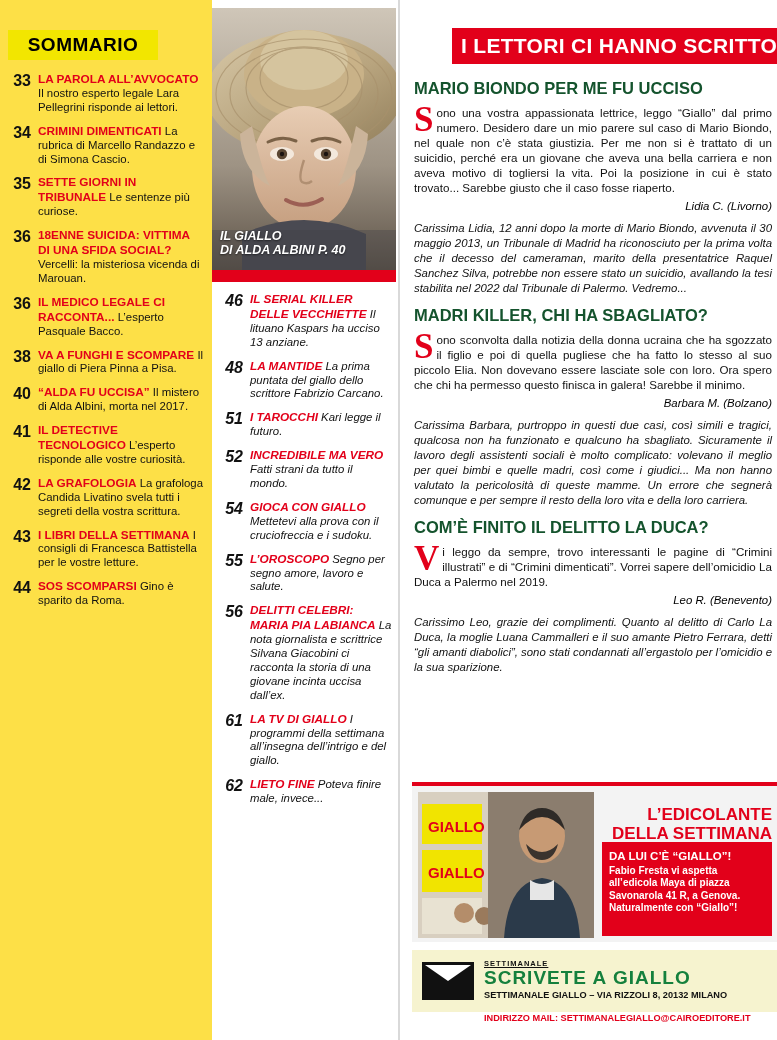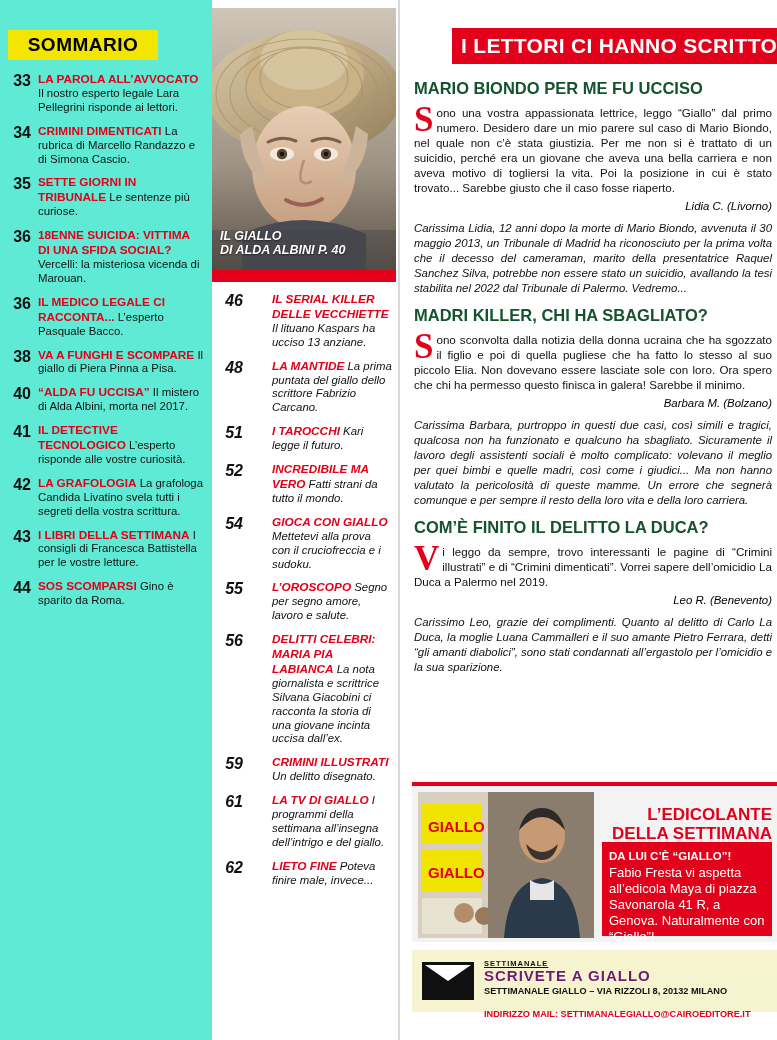--- a/index.html
+++ b/index.html
@@ -9,21 +9,21 @@
     font-family: "Liberation Sans", sans-serif;
     background: #ffffff;
     position: relative;
     overflow: hidden;
   }
   .page { position:relative; width:777px; height:1040px; }
 
   
   .left-col {
     position:absolute; left:0; top:0; width:212px; height:1040px;
-    background:#5eead4;
+    background:#fde047;
     padding-left:28px;
   }
   .sommario-head {
     position:absolute; left:8px; top:30px; width:150px; height:30px;
     background:#f2e600;
   }
   .sommario-head span {
     display:block; text-align:center; line-height:30px;
     font-weight:bold; font-size:19px; letter-spacing:0.5px;
     font-family:"Liberation Sans", sans-serif; color:#000;
@@ -53,21 +53,21 @@
   .cover-caption {
     position:absolute; left:8px; bottom:12px; right:6px;
     color:#ffffff; font-weight:bold; font-size:12.5px; line-height:1.18;
     text-shadow:0 1px 2px rgba(0,0,0,.55);
   }
   .red-bar {
     position:absolute; left:0; top:262px; width:184px; height:12px;
     background:#e2001a;
   }
   .toc2 { position:absolute; left:8px; top:284px; width:172px; }
-  .toc2 .toc-item { margin-bottom:9px;gap:22px; }
+  .toc2 .toc-item { margin-bottom:9px; }
 
   
   .right-col {
     position:absolute; left:404px; top:0; width:373px; height:1040px;
     background:#ffffff;
   }
   .letters-head {
     position:absolute; left:8px; top:28px; width:365px; height:36px;
     background:#e2001a;
     margin-left:40px;
@@ -108,39 +108,39 @@
   .edic-title {
     position:absolute; left:190px; top:20px; width:170px;
     color:#e2001a; font-weight:bold; font-size:17px; line-height:1.1;
     text-align:right;
   }
   .edic-red {
     position:absolute; left:190px; top:56px; width:170px; height:94px;
     background:#e2001a; color:#fff; padding:8px 7px;
   }
   .edic-red .t1 { font-weight:bold; font-size:11.5px; margin-bottom:3px; }
-  .edic-red .t2 { font-size:13px; line-height:1.24; }
+  .edic-red .t2 { font-size:10px; line-height:1.24;font-weight:bold; }
 
   
   .scrivete {
     position:absolute; left:8px; top:950px; width:365px; height:62px;
     background:#f6f3cf;
   }
   .env {
     position:absolute; left:10px; top:12px; width:52px; height:38px;
     background:#111;
   }
   .env:after {
     content:""; position:absolute; left:3px; top:3px;
     border-left:23px solid transparent; border-right:23px solid transparent;
     border-top:16px solid #fff;
   }
   .scrivete-txt { position:absolute; left:72px; top:9px; width:286px; }
   .scrivete-txt .s0 { font-size:7.5px; font-weight:bold; letter-spacing:1px; color:#111;text-decoration:underline; }
-  .scrivete-txt .s1 { font-weight:bold; font-size:15px; color:#701a75; letter-spacing:1px; line-height:1.05; }
+  .scrivete-txt .s1 { font-weight:bold; font-size:19px; color:#15803d; letter-spacing:1px; line-height:1.05; }
   .scrivete-txt .s2 { font-weight:bold; font-size:9.2px; color:#111; margin-top:2px; }
   .scrivete-txt .s3 { font-weight:bold; font-size:9.2px; color:#e2001a; margin-top:13px; }
 
   .vert-rule {
     position:absolute; left:398px; top:0; width:2px; height:1040px;
     background:#d9d9d9;
   }
 </style>
 </head>
 <body>
@@ -273,24 +273,20 @@
         </div>
         <div class="toc-item">
           <div class="toc-num">55</div>
           <div class="toc-txt"><span class="hl">L’OROSCOPO</span><span> Segno per segno amore, lavoro e salute.</span></div>
         </div>
         <div class="toc-item">
           <div class="toc-num">56</div>
           <div class="toc-txt"><span class="hl">DELITTI CELEBRI: MARIA PIA LABIANCA</span><span> La nota giornalista e scrittrice Silvana Giacobini ci racconta la storia di una giovane incinta uccisa dall’ex.</span></div>
         </div>
         <div class="toc-item">
-          <div class="toc-num">59</div>
-          <div class="toc-txt"><span class="hl">CRIMINI ILLUSTRATI</span><span> Un delitto disegnato.</span></div>
-        </div>
-        <div class="toc-item">
           <div class="toc-num">61</div>
           <div class="toc-txt"><span class="hl">LA TV DI GIALLO</span><span> I programmi della settimana all’insegna dell’intrigo e del giallo.</span></div>
         </div>
         <div class="toc-item">
           <div class="toc-num">62</div>
           <div class="toc-txt"><span class="hl">LIETO FINE</span><span> Poteva finire male, invece...</span></div>
         </div>
       </div>
   </div>
 

